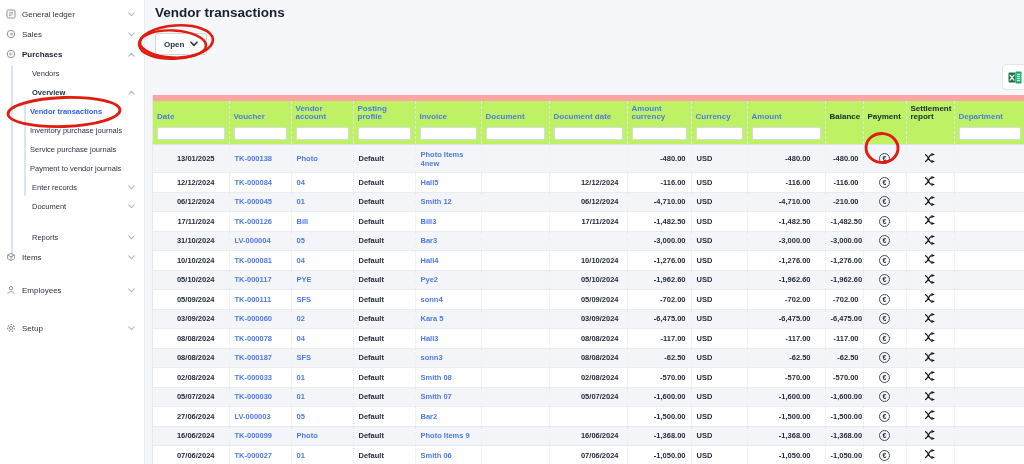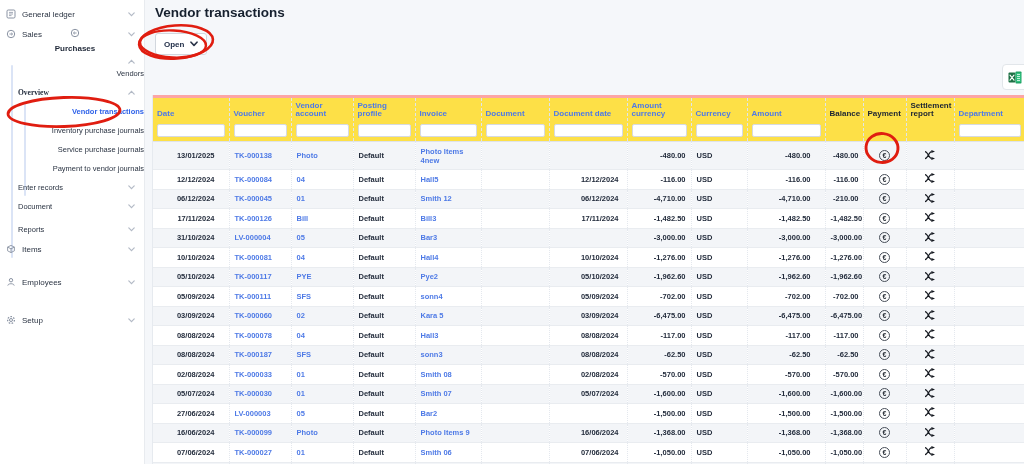--- a/index.html
+++ b/index.html
@@ -2,51 +2,51 @@
 <html><head>
 <meta charset="utf-8">
 <style>
   * { margin:0; padding:0; box-sizing:border-box; }
   html,body { width:1024px; height:464px; overflow:hidden; }
   body { position:relative; font-family:"Liberation Sans", sans-serif; background:#f5f7fa; color:#222b3a; }
 
   
   .sidebar { position:absolute; left:0; top:0; width:145px; height:464px; background:#ffffff;
              border-right:1px solid #e8ebef; padding-top:4px; z-index:2; }
-  .side-item { position:relative; display:flex; align-items:center; cursor:pointer; color:#2a3342;justify-content:flex-end; }
+  .side-item { position:relative; display:flex; align-items:center; cursor:pointer; color:#2a3342; }
   .side-item.lvl0 { height:20px; padding-left:6px; gap:6px; font-size:8px; }
-  .side-item.lvl1 { height:19px; padding-left:18px; font-size:7.5px; }
+  .side-item.lvl1 { height:19px; padding-left:32px; font-size:7.5px; }
   .side-item.lvl2 { height:19px; padding-left:30px; font-size:7.5px; }
-  .side-item.bold { font-weight:700; color:#1d2636;flex-direction:column; }
-  .side-item.semibold { font-weight:700; color:#242e3f;font-family:Liberation Serif, serif; }
+  .side-item.bold { font-weight:700; color:#1d2636; }
+  .side-item.semibold { font-weight:700; color:#242e3f; }
   .side-item.active { color:#2e62e9; font-weight:700; }
   .side-item .chev { margin-left:auto; margin-right:9px; display:flex; }
   .side-icon { width:10px; height:10px; display:flex; flex:0 0 auto; }
   .guide-line { position:absolute; width:2px; background:#dbe4f6; border-radius:1px; }
   #gl-purchases { left:11px; top:65px; height:193px; }
   #gl-overview  { left:24px; top:103px; height:93px; }
-  .side-item[data-name="sidebar-item-reports"]   { margin-top:4px; }
+  .side-item[data-name="sidebar-item-reports"]   { margin-top:12px; }
   .side-item[data-name="sidebar-item-employees"] { margin-top:13px; }
   .side-item[data-name="sidebar-item-setup"]     { margin-top:18px; }
 
   
   .page-title { position:absolute; left:155px; top:5px; font-size:13.5px; font-weight:700; color:#16202e; }
   .open-btn { position:absolute; left:155px; top:33px; height:22px; padding:0 8px; background:#fff;
               border:1px solid #d2d7de; border-radius:3px; display:flex; align-items:center; gap:6px;
               font-family:inherit; font-size:8px; font-weight:700; color:#23304a; cursor:pointer; }
   .excel-btn { position:absolute; left:1002px; top:64px; width:30px; height:26px; background:#fff;
                border:1px solid #e2e6ea; border-radius:4px; display:flex; align-items:center;
                padding-left:5px; cursor:pointer; }
 
   
   .table-wrap { position:absolute; left:152px; top:95px; width:872px; height:369px; overflow:hidden;
                 background:#fff; border-left:1px solid #e6eaef; }
   table { border-collapse:collapse; table-layout:fixed; width:872px; }
-  thead th { height:40px; vertical-align:top; padding:2px 4px 4px 4px; background:#fde047;
-             border-top:3px solid #fca5a5; border-bottom:1px solid #dfe3e9;
+  thead th { height:40px; vertical-align:top; padding:2px 4px 4px 4px; background:#bef264;
+             border-top:6px solid #fca5a5; border-bottom:1px solid #dfe3e9;
              border-right:1px dashed #dfe5ec; text-align:left; }
   thead th:last-child { border-right:none; }
   .h-label { height:19px; display:flex; align-items:flex-end; font-size:8px; font-weight:700;
              line-height:1.08; color:#4e7ae6; }
   .h-label.dark { color:#1c2433; }
   .h-filter { width:100%; height:13px; margin-top:2px; border:1px solid #d6dae0; border-radius:2px;
               background:#fff; font-size:7px; padding:0 2px; }
   tbody td { font-size:7.5px; font-weight:700; height:19.5px; padding:0 5px;
              border-bottom:1px solid #e9ecf0; border-right:1px dotted #e4e8ee;
              white-space:normal; overflow:hidden; color:#232c3c; }

